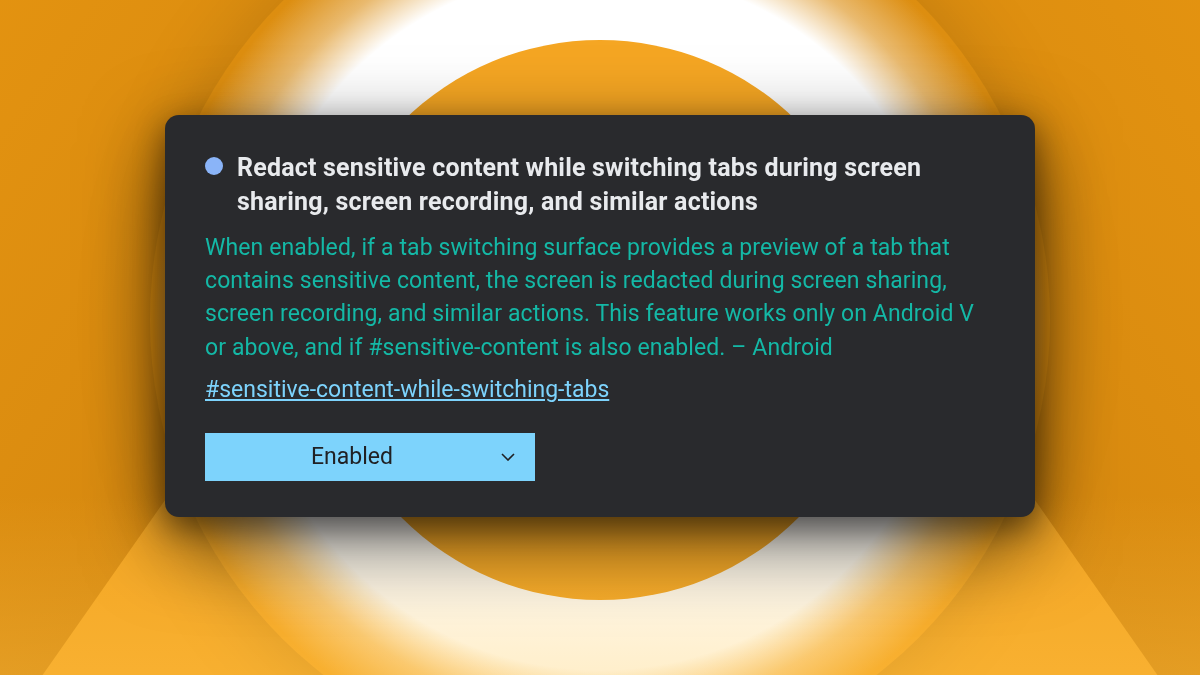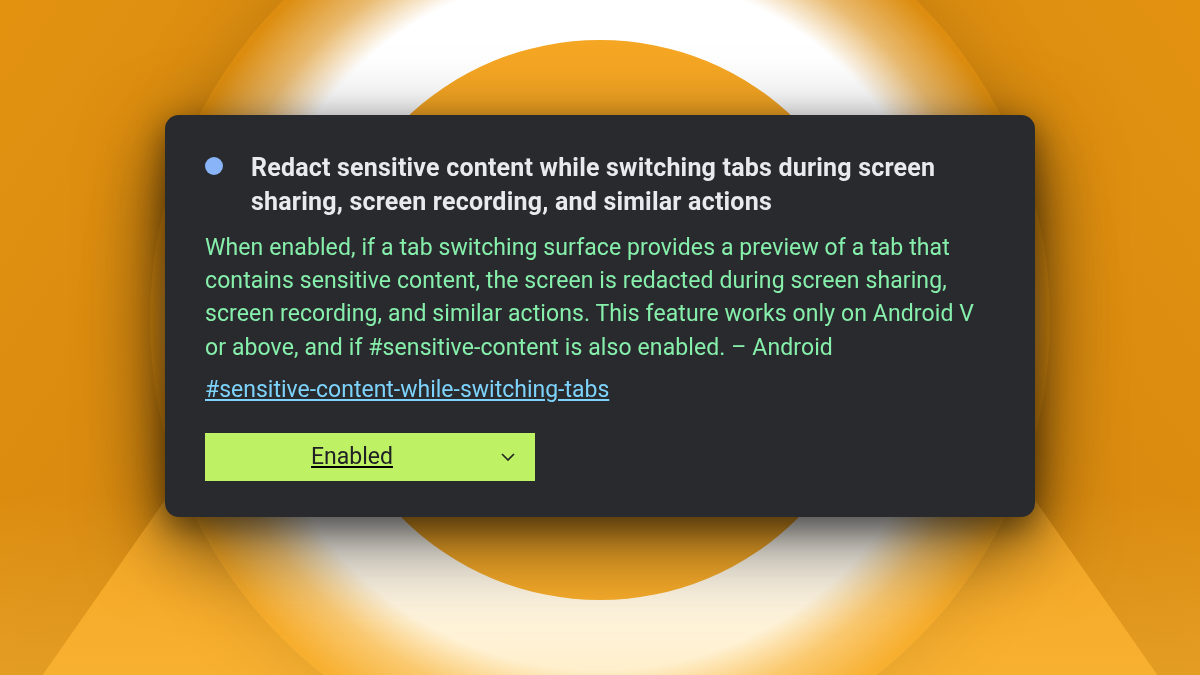--- a/index.html
+++ b/index.html
@@ -82,21 +82,21 @@
       width: 870px;
       background: #292a2d;
       border-radius: 14px;
       padding: 36px 40px 36px 40px;
       box-shadow: 0 25px 80px rgba(0,0,0,0.6), 0 10px 30px rgba(0,0,0,0.4);
     }
     
     .flag-title {
       display: flex;
       align-items: flex-start;
-      gap: 28px;
+      gap: 14px;
       margin-bottom: 12px;
     }
     
     .status-dot {
       width: 18px;
       height: 18px;
       border-radius: 50%;
       background: #8ab4f8;
       flex-shrink: 0;
       margin-top: 6px;
@@ -104,21 +104,21 @@
     
     .flag-title-text {
       color: #e8eaed;
       font-size: 25px;
       font-weight: 700;
       line-height: 1.35;
       letter-spacing: 0.2px;
     }
     
     .flag-description {
-      color: #86efac;
+      color: #14b8a6;
       font-size: 23px;
       line-height: 1.45;
       margin-bottom: 12px;
       letter-spacing: 0.1px;
     }
     
     .flag-link {
       color: #7dd3fc;
       font-size: 23px;
       text-decoration: underline;
@@ -126,25 +126,24 @@
       display: inline-block;
       margin-bottom: 30px;
     }
     
     .dropdown {
       display: inline-flex;
       align-items: center;
       justify-content: space-between;
       width: 330px;
       height: 48px;
-      background: #bef264;
+      background: #7dd3fc;
       padding: 0 18px 0 0;
       cursor: pointer;
       position: relative;
-      text-decoration: underline;
     }
     
     .dropdown-label {
       flex: 1;
       text-align: center;
       color: #202124;
       font-size: 23px;
       font-weight: 400;
     }
     

